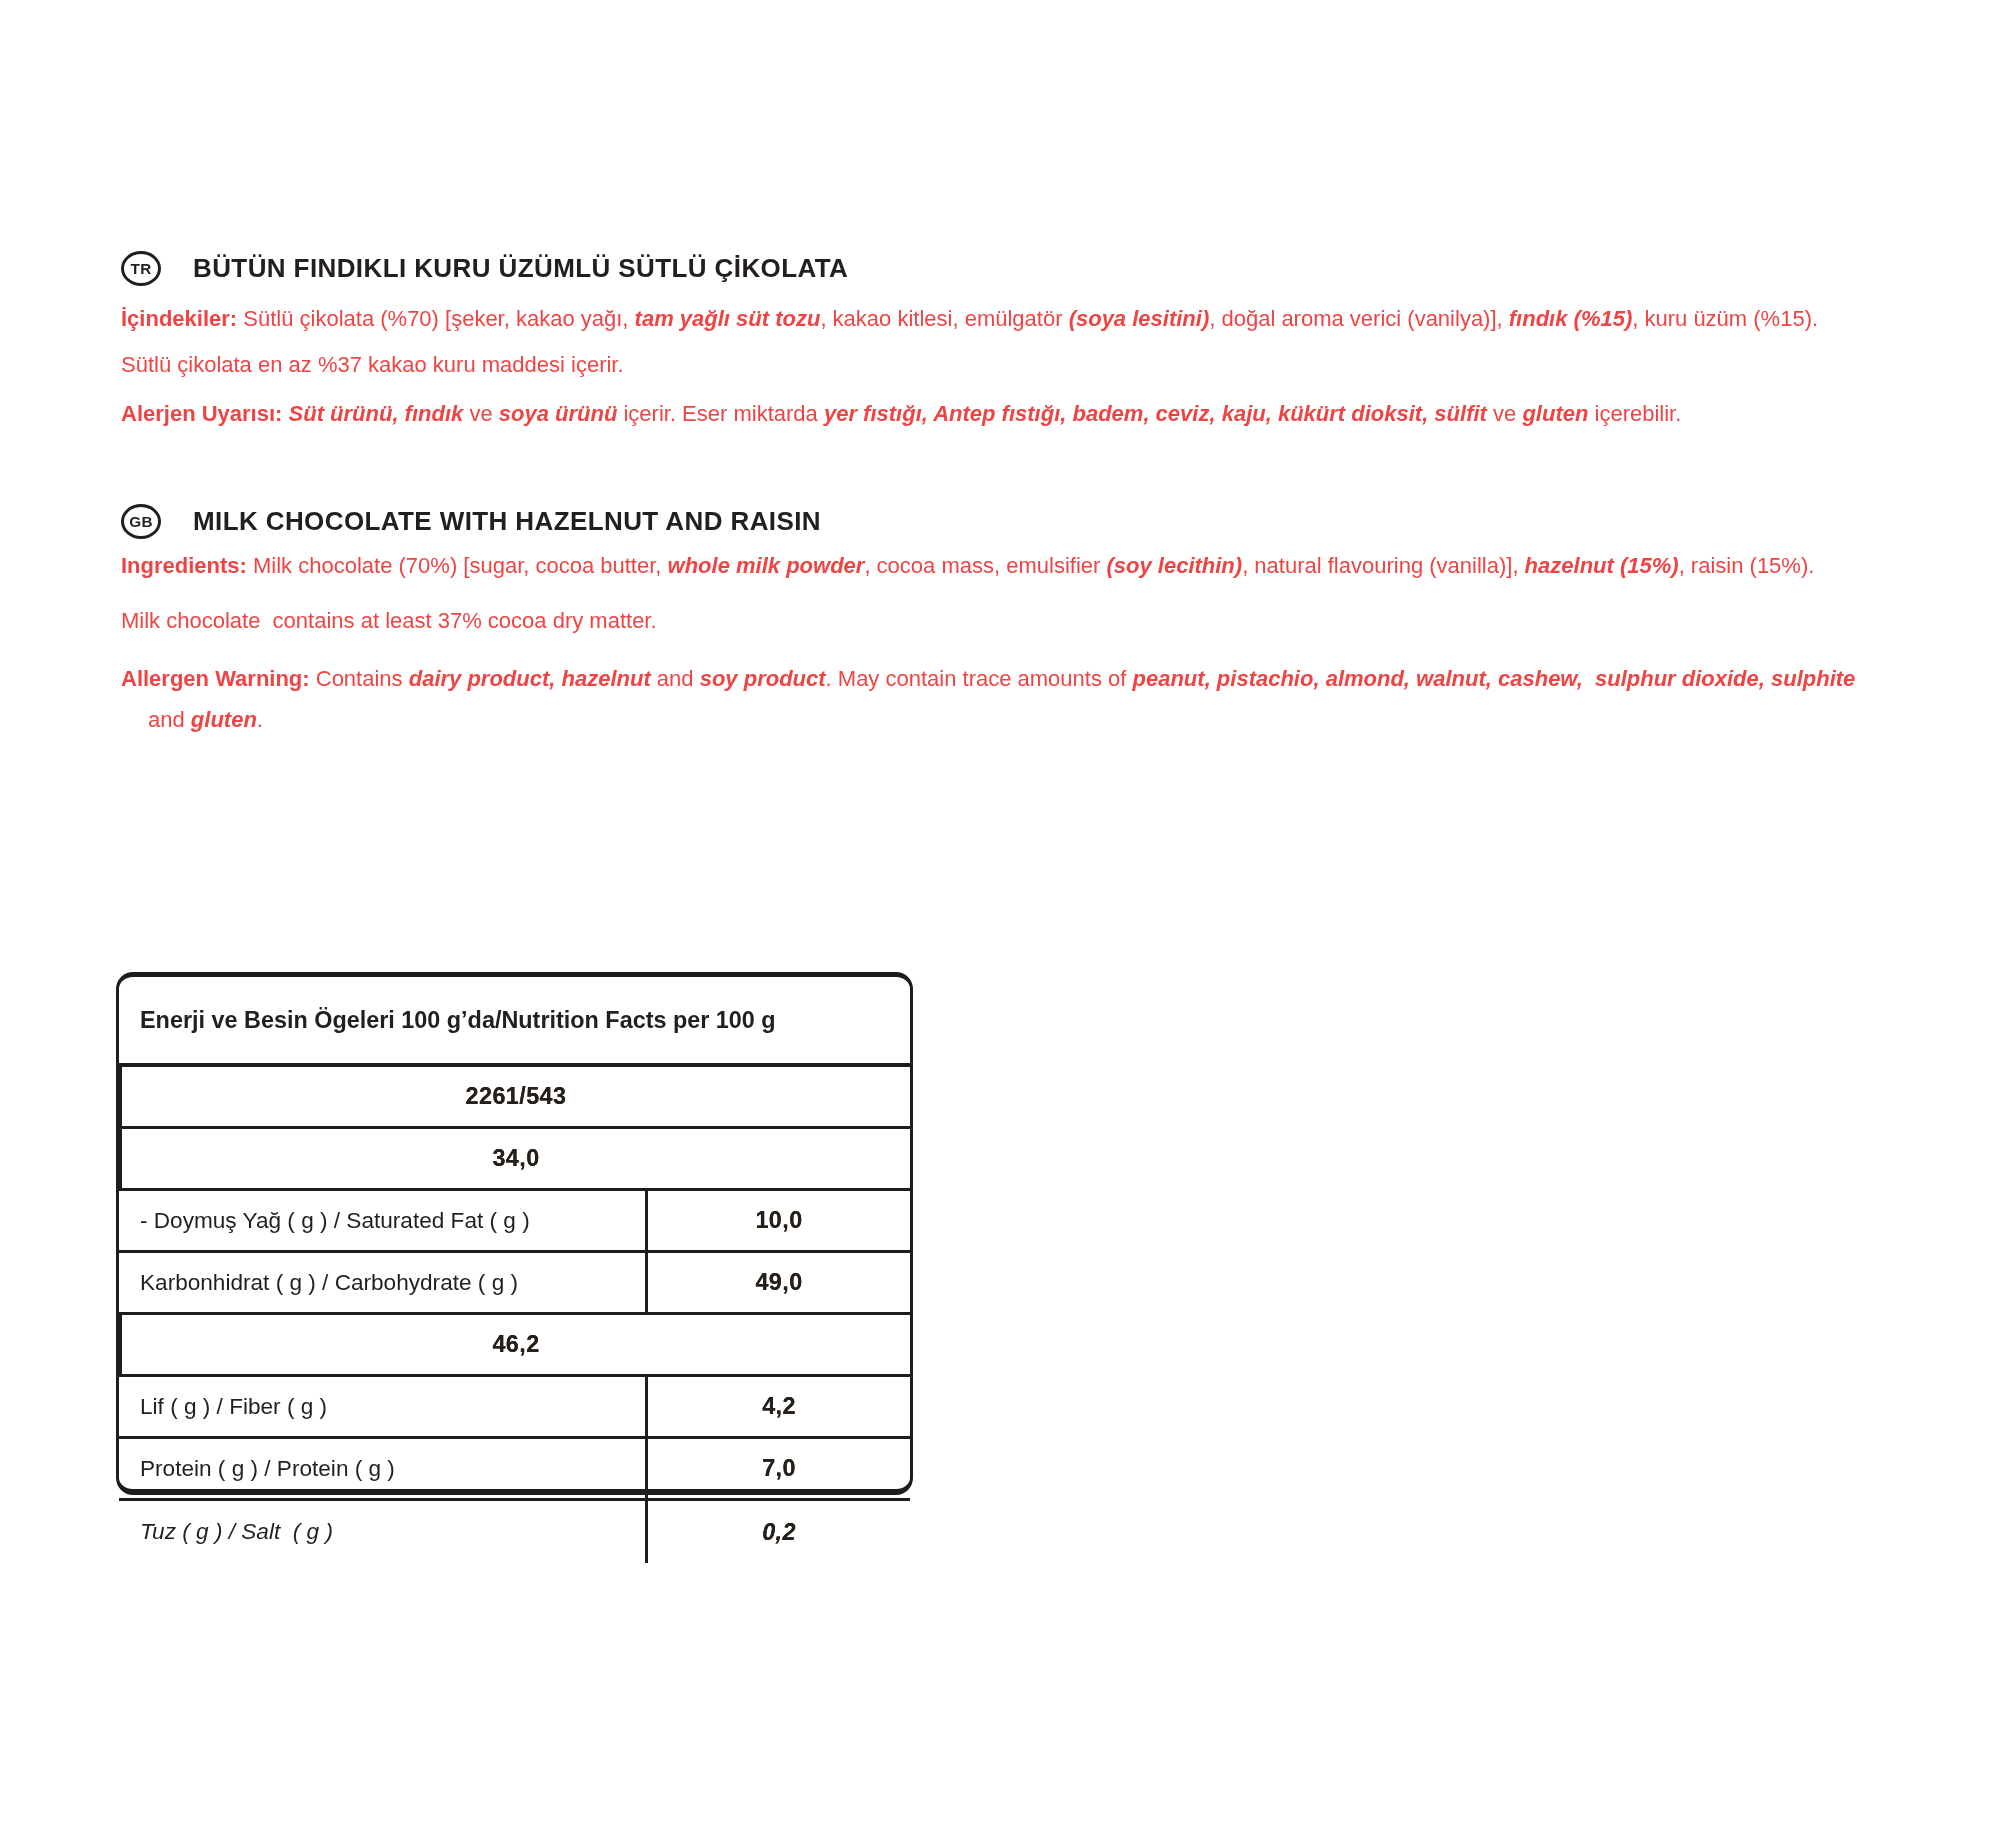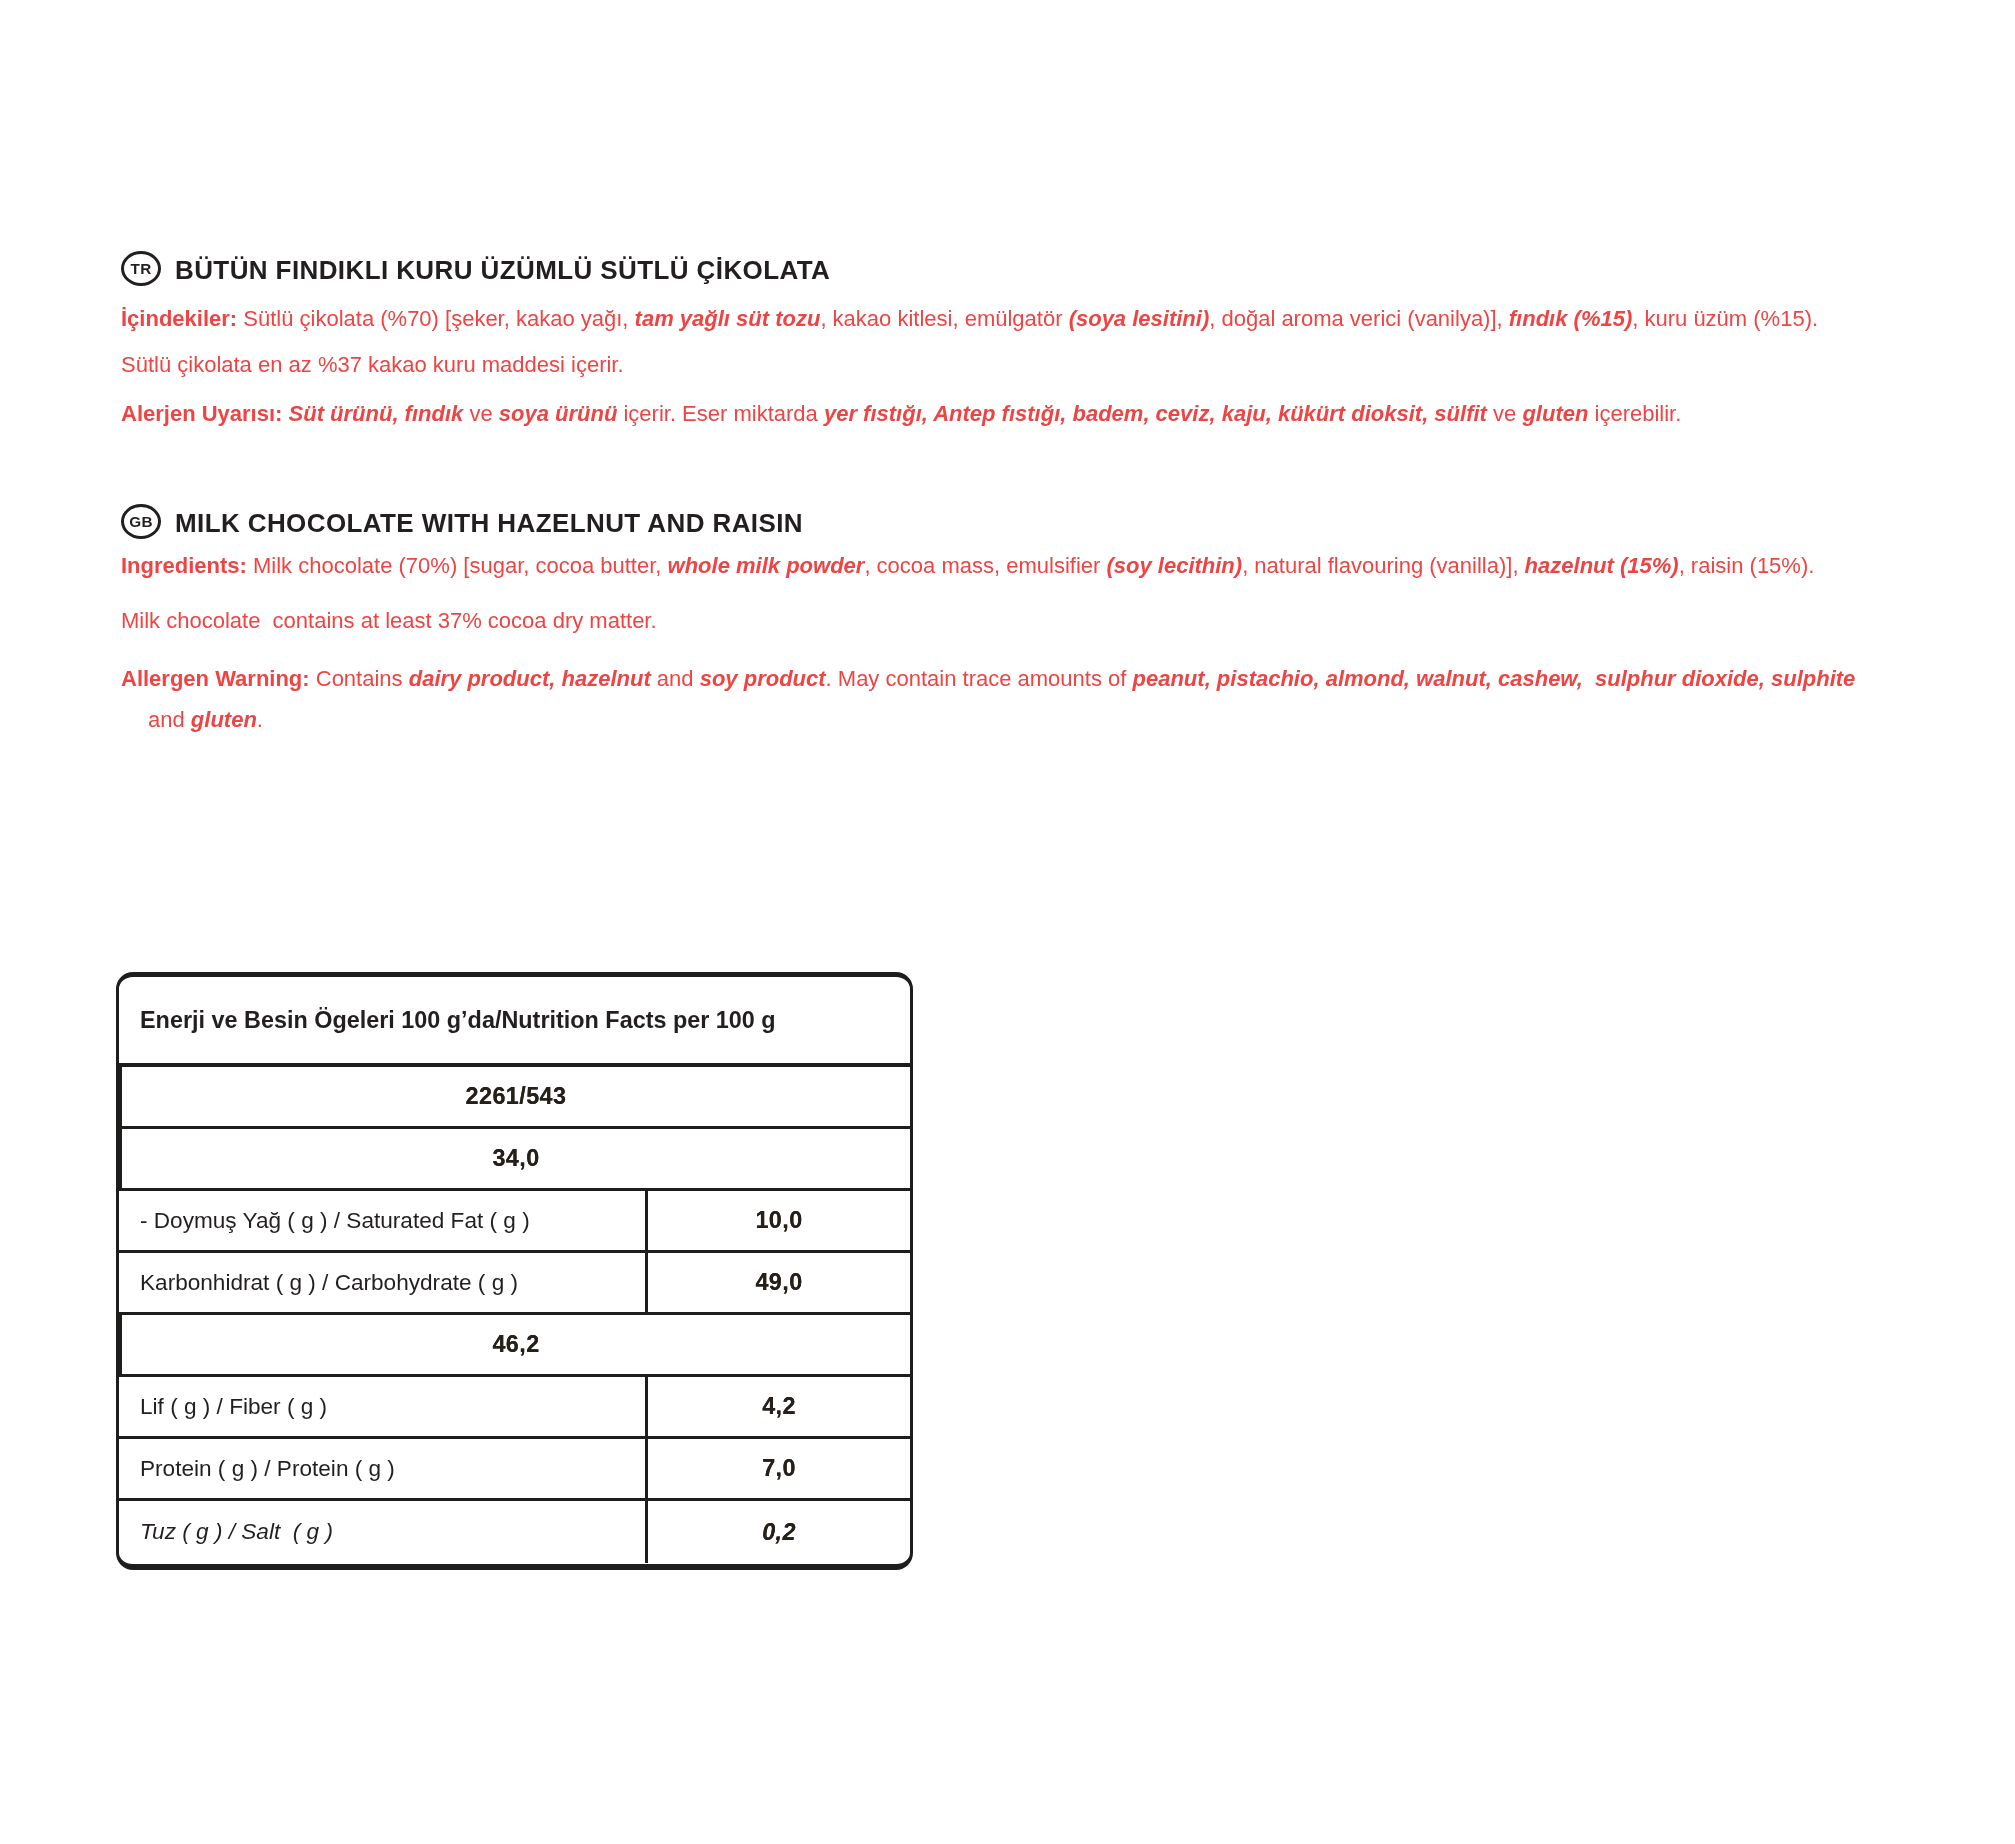--- a/index.html
+++ b/index.html
@@ -2,34 +2,34 @@
 <html style="font-size:6.4px"><head>
 <meta charset="utf-8">
 <style>
   html,body{margin:0;padding:0;}
   body{
     width:2233px;height:1844px;position:relative;background:#ffffff;
     font-family:"Liberation Sans", sans-serif;color:#231f20;overflow:hidden;
   }
   .abs{position:absolute;}
   
-  .sec-header{display:flex;align-items:flex-end;gap:14px;white-space:pre;}
+  .sec-header{display:flex;align-items:center;gap:32px;white-space:pre;}
   .badge{
     box-sizing:border-box;flex:0 0 auto;width:40px;height:35px;border:3.6px solid #231f20;
     border-radius:50%;display:flex;align-items:center;justify-content:center;
     font-weight:700;font-size:15.3px;letter-spacing:0.4px;color:#231f20;background:#fff;
   }
   .sec-title{font-weight:700;font-size:26px;letter-spacing:0.4px;white-space:pre;}
   
   .line{font-size:22px;line-height:38px;white-space:pre;color:#ef4444;}
   .line .b{font-weight:700;}
   .line .i{font-style:italic;}
   
   .ntable{
-    box-sizing:border-box;left:116px;top:972px;width:797px;height:598px;
+    box-sizing:border-box;left:116px;top:972px;width:797px;height:523px;
     border:3.2px solid #1d1d1b;border-top-width:5.6px;border-bottom-width:6.9px;
     border-radius:17px;background:#fff;
   }
   .ntable-header{
     box-sizing:border-box;height:90px;border-bottom:4px solid #1d1d1b;
     display:flex;align-items:center;padding:0 16px 0 21px;
     font-weight:700;font-size:23.4px;white-space:pre;
   }
   .trow{
     box-sizing:border-box;height:62px;border-bottom:3.2px solid #1d1d1b;

